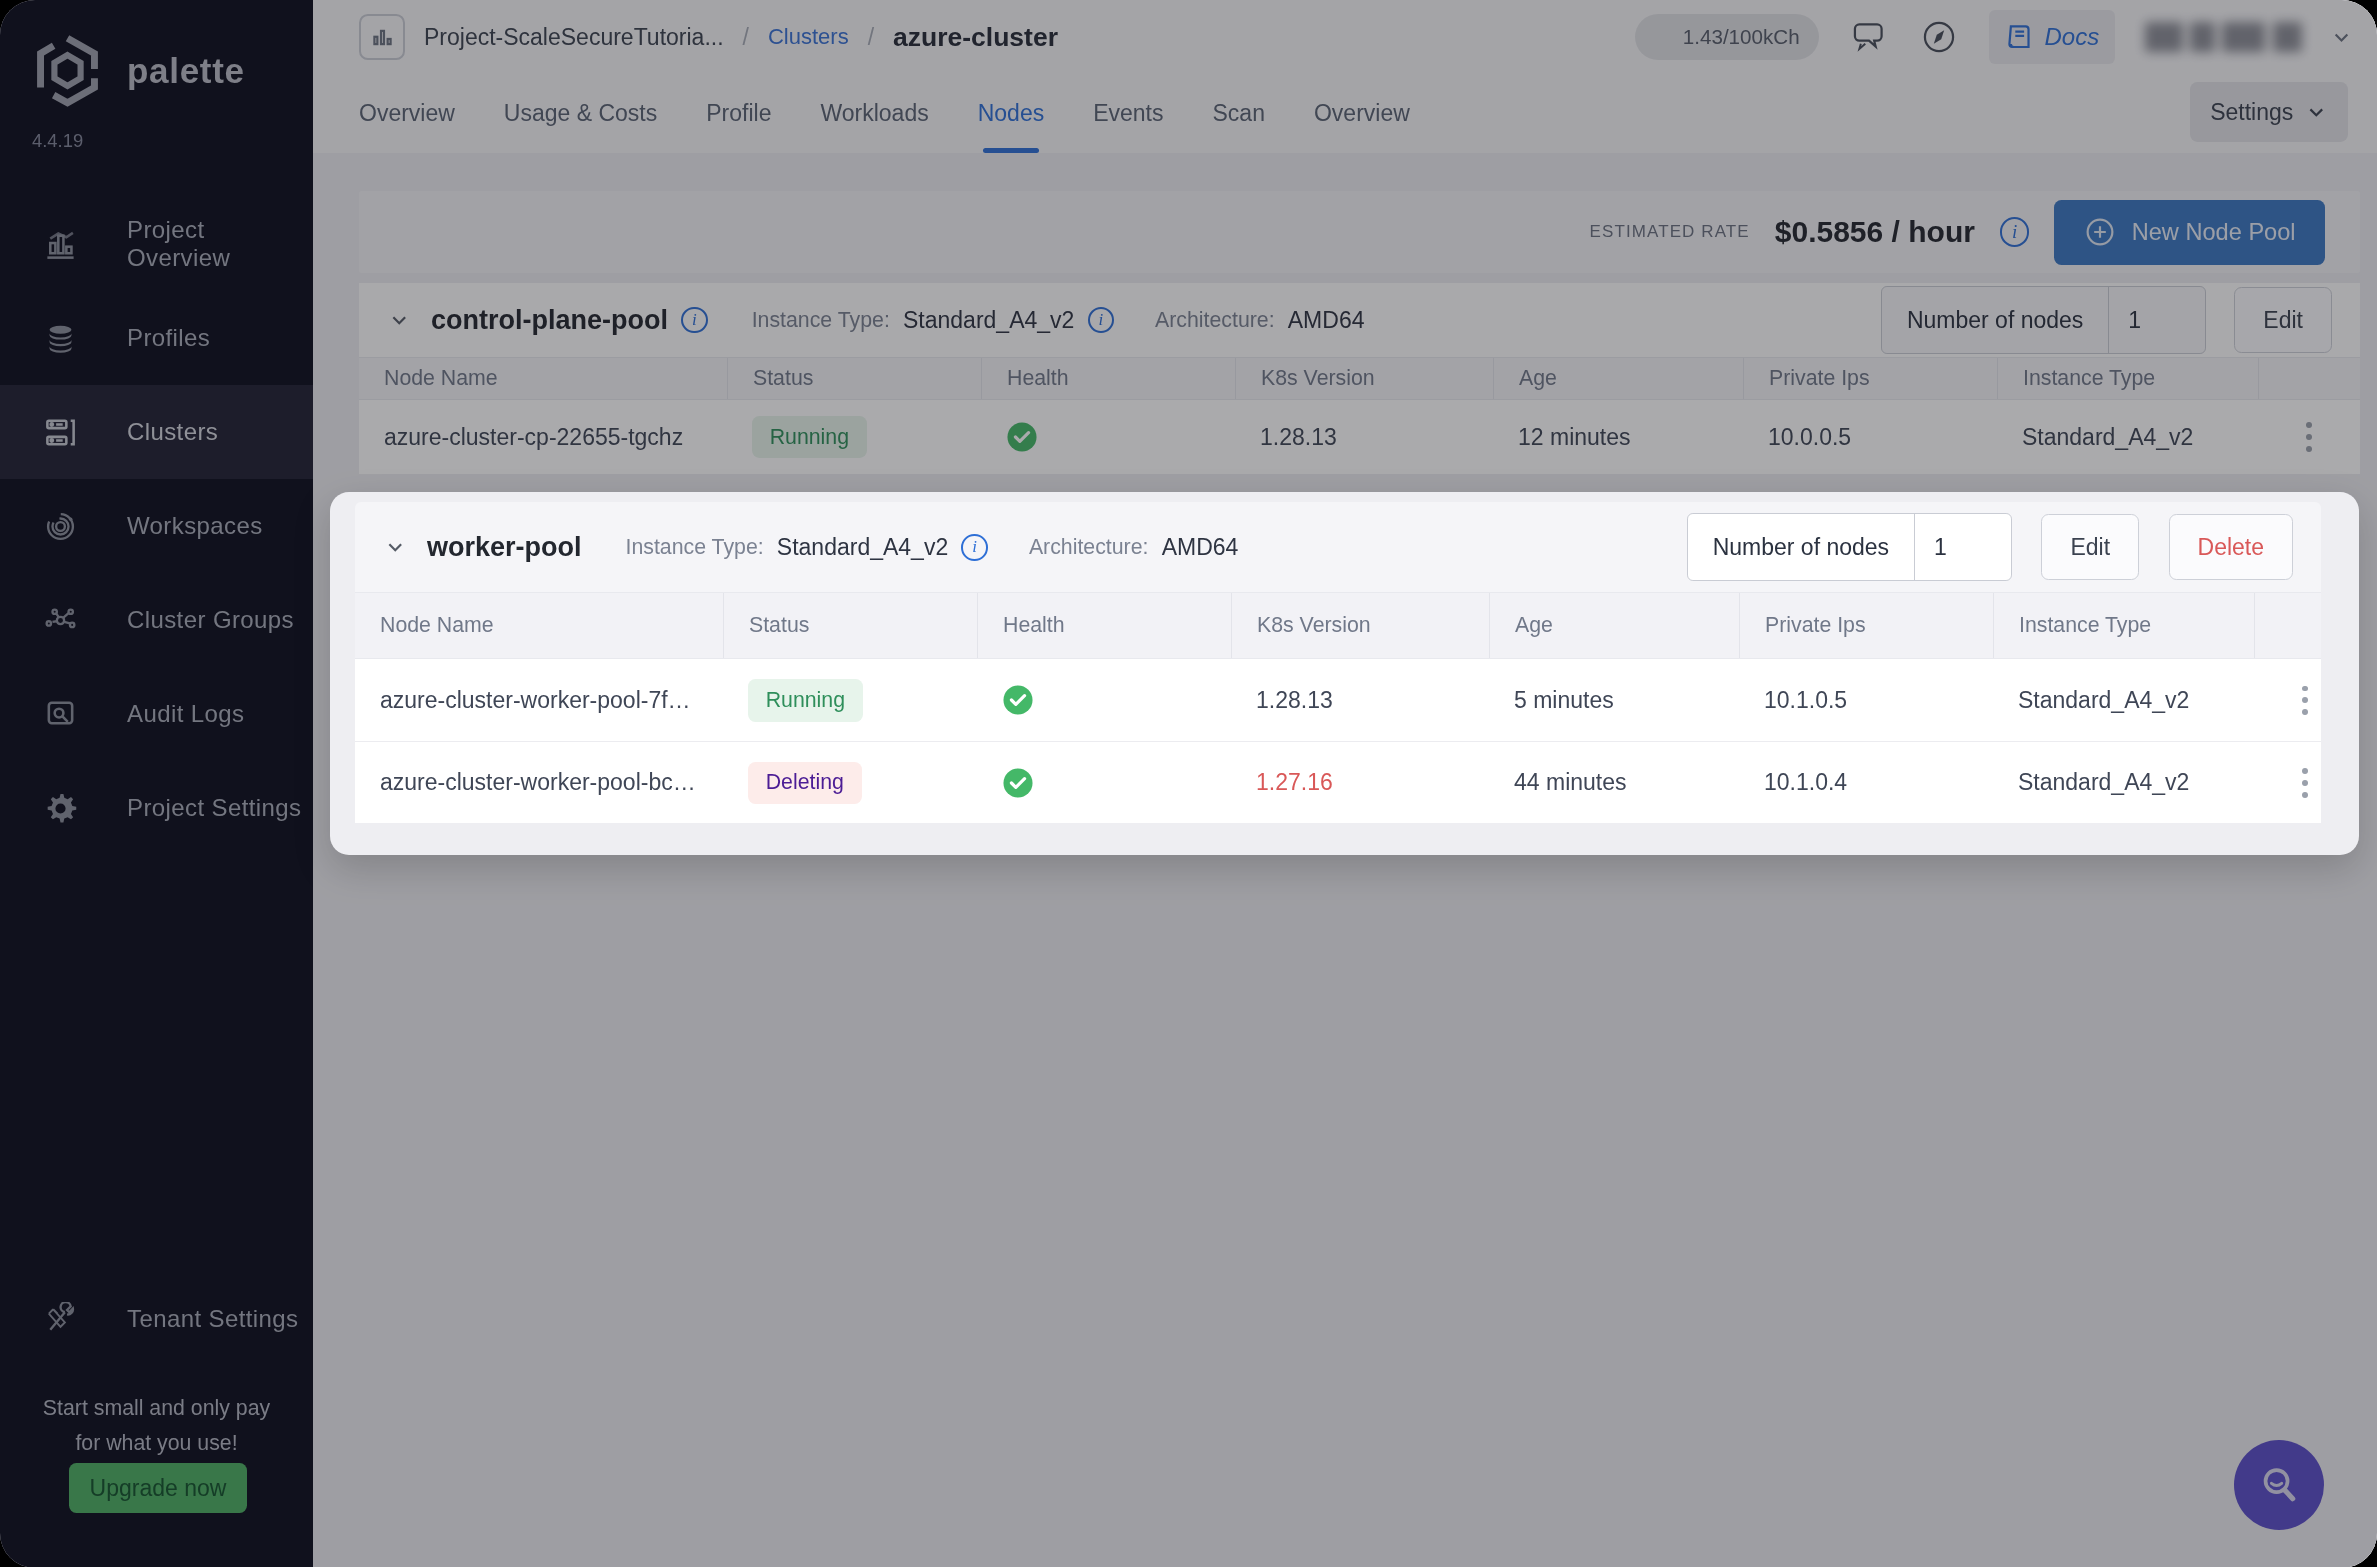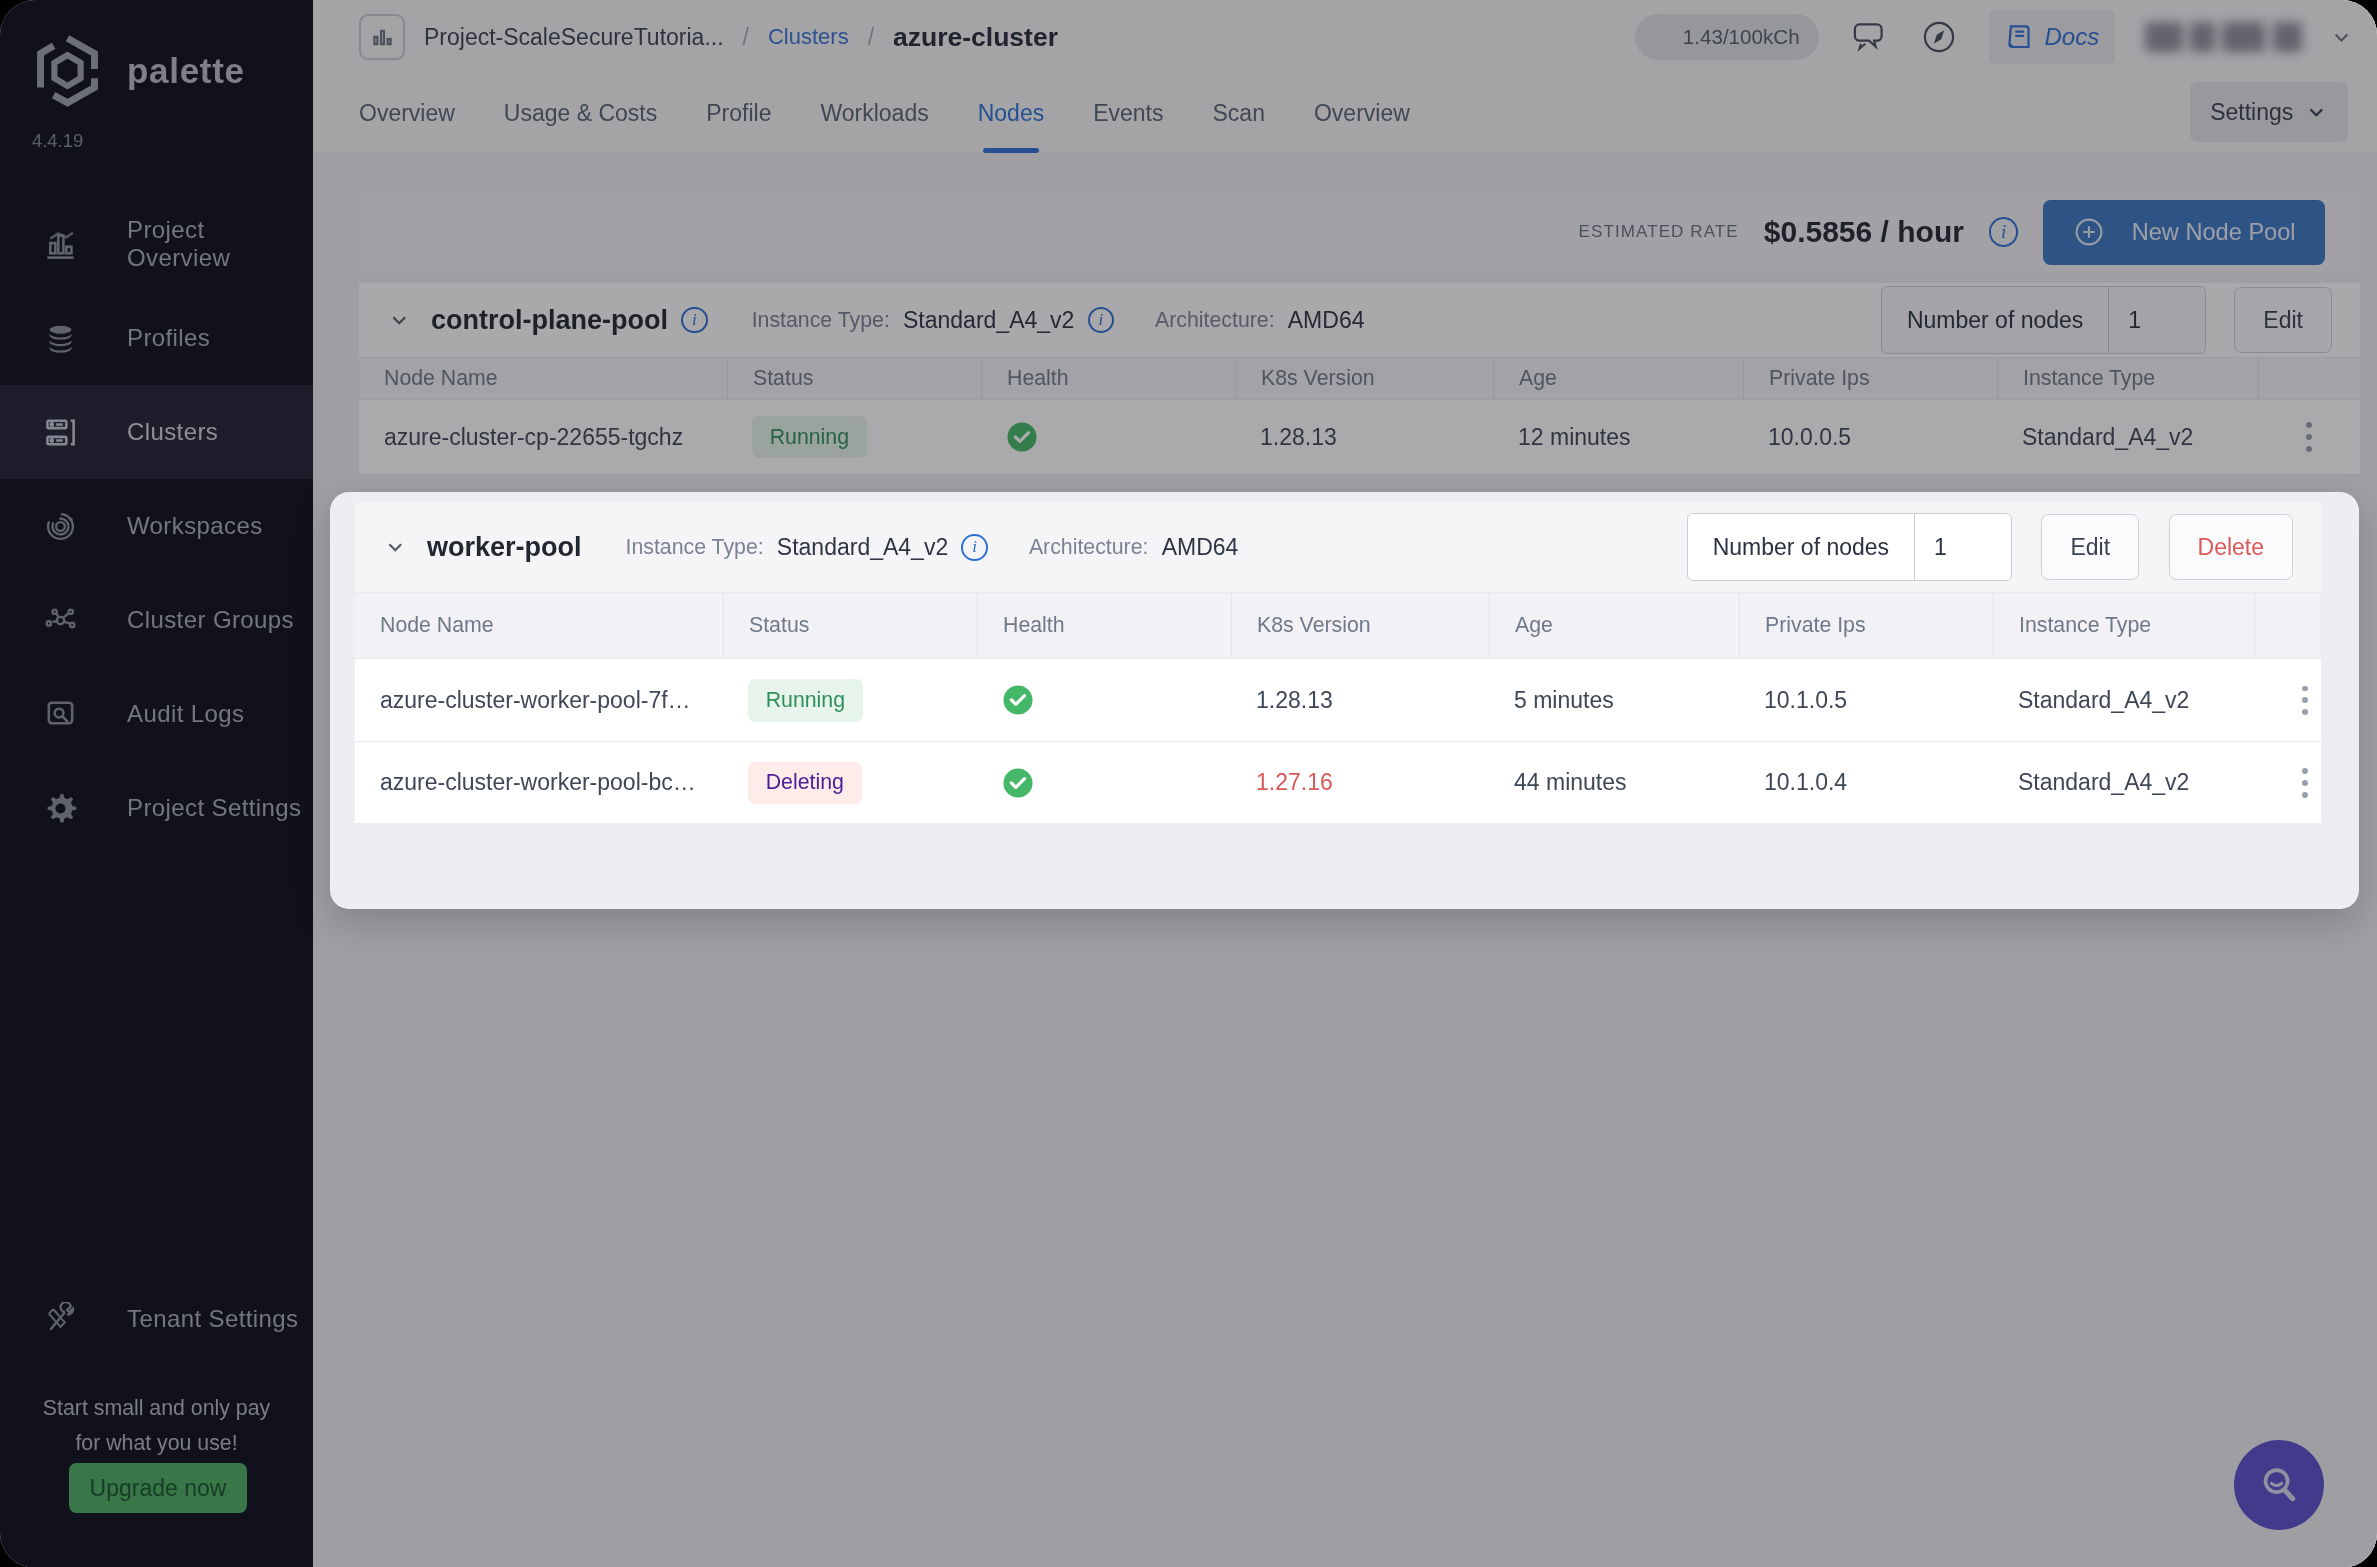--- a/index.html
+++ b/index.html
@@ -48,21 +48,21 @@
   .tab.active { color:#2e6fd6; font-weight:500; }
   .tab.active::after { content:""; position:absolute; left:8%; right:8%; bottom:0; height:5.2px; border-radius:2.9px; background:#2e6fd6; }
   .settings-btn { position:absolute; right:29.4px; top:82px; width:158px; height:60px; background:#e2e3e7; border:none; border-radius:7.4px; font-size:23px; color:#3b4250; font-family:inherit; display:flex; align-items:center; justify-content:center; gap:13.2px; cursor:pointer; }
 
   .content { position:absolute; top:153px; left:0; right:0; bottom:0; background:#ededf1; }
   .rate-bar { position:absolute; top:38px; left:46px; width:2001px; height:82px; background:#f3f3f6; border-radius:2.9px; display:flex; align-items:center; justify-content:flex-end; gap:25px; padding-right:35px; }
   .rate-label { font-size:17px; letter-spacing:1.1px; color:#6a7180; }
   .rate-value { font-size:30px; font-weight:600; color:#23272f; }
   .info-i { width:29.4px; height:29.4px; border:2.2px solid #2e6fd6; border-radius:50%; color:#2e6fd6; font-size:19px; font-style:italic; font-family:"Liberation Serif", serif; display:flex; align-items:center; justify-content:center; flex:0 0 29.4px; }
   .info-i.sm { width:26.5px; height:26.5px; flex-basis:26.5px; font-size:17px; }
-  .nnp-btn { height:65px; padding:0 29.4px; background:#3b77c2; border:none; border-radius:7.4px; display:flex; align-items:center; gap:27px; font-size:23.6px; color:#e9eef7; font-family:inherit; cursor:pointer; }
+  .nnp-btn { height:65px; padding:0 29.4px; background:#3b77c2; border:none; border-radius:7.4px; display:flex; align-items:center; gap:16px; font-size:23.6px; color:#e9eef7; font-family:inherit; cursor:pointer; }
 
   
   .pool-head { display:flex; align-items:center; }
   .pool-title { font-size:27px; font-weight:600; color:#23272f; }
   .meta-label { font-size:21.3px; color:#7b8292; }
   .meta-value { font-size:23px; color:#2e3442; }
   .nodes-group { display:flex; height:68px; border:1.5px solid #c9ccd4; border-radius:5.9px; overflow:hidden; background:#f6f6f9; }
   .nodes-label { display:flex; align-items:center; padding:0 25px; font-size:23px; color:#2b3240; border-right:1.5px solid #c9ccd4; }
   .nodes-value { width:96px; display:flex; align-items:center; padding-left:19px; font-size:23px; color:#2b3240; background:transparent; border:none; font-family:inherit; }
   .btn-plain { height:66px; padding:0 28px; background:#fbfbfd; border:1.5px solid #cdd0d8; border-radius:7.4px; font-size:23px; color:#3b4250; font-family:inherit; cursor:pointer; }
@@ -79,21 +79,21 @@
   .kver.alert { color:#d95858; }
   .health-ok { width:32px; height:32px; }
   .kebab { display:flex; flex-direction:column; gap:5.9px; align-items:center; justify-content:center; width:44px; height:44px; cursor:pointer; margin-left:29.4px; }
   .kebab i { width:5.9px; height:5.9px; border-radius:50%; background:#9aa0ab; }
 
   .cp-card { position:absolute; top:130px; left:46px; width:2001px; background:#fdfdfe; }
   .cp-card .pool-head { height:74px; padding:0 28px 0 26.5px; }
   .cp-card .trow { height:74px; background:#fff; }
 
   
-  .spotlight { position:absolute; top:339px; left:17px; width:2029px; height:417px; background:#eeeef2; border-radius:19px; z-index:40; box-shadow:0 0 0 4416px rgba(25,25,30,0.37), 0 13.2px 37px rgba(0,0,0,0.18); padding:10.3px 38px 0 25px; }
+  .spotlight { position:absolute; top:339px; left:17px; width:2029px; height:363px; background:#eeeef2; border-radius:19px; z-index:40; box-shadow:0 0 0 4416px rgba(25,25,30,0.37), 0 13.2px 37px rgba(0,0,0,0.18); padding:10.3px 38px 0 25px; }
   .wp-head { height:90px; background:#f5f5f8; padding:0 28px 0 26.5px; border-radius:5.9px 5.9px 0 0; }
   .wp-thead { background:#f2f2f6; }
   .wp-thead .th { height:65px; }
   .spotlight .trow { height:82px; background:#fff; }
   .spotlight .trow + .trow { border-top:1.5px solid #ececf0; }
 
   .chev { width:26.5px; height:26.5px; flex:0 0 26.5px; }
   .help-fab { position:absolute; right:53px; bottom:38px; width:90px; height:90px; border-radius:50%; background:#5b4ec9; border:none; display:flex; align-items:center; justify-content:center; cursor:pointer; }
 
   .ml18{margin-left:13.2px;} .ml26{margin-left:19px;} .ml56{margin-left:41px;} .ml60{margin-left:44px;}

